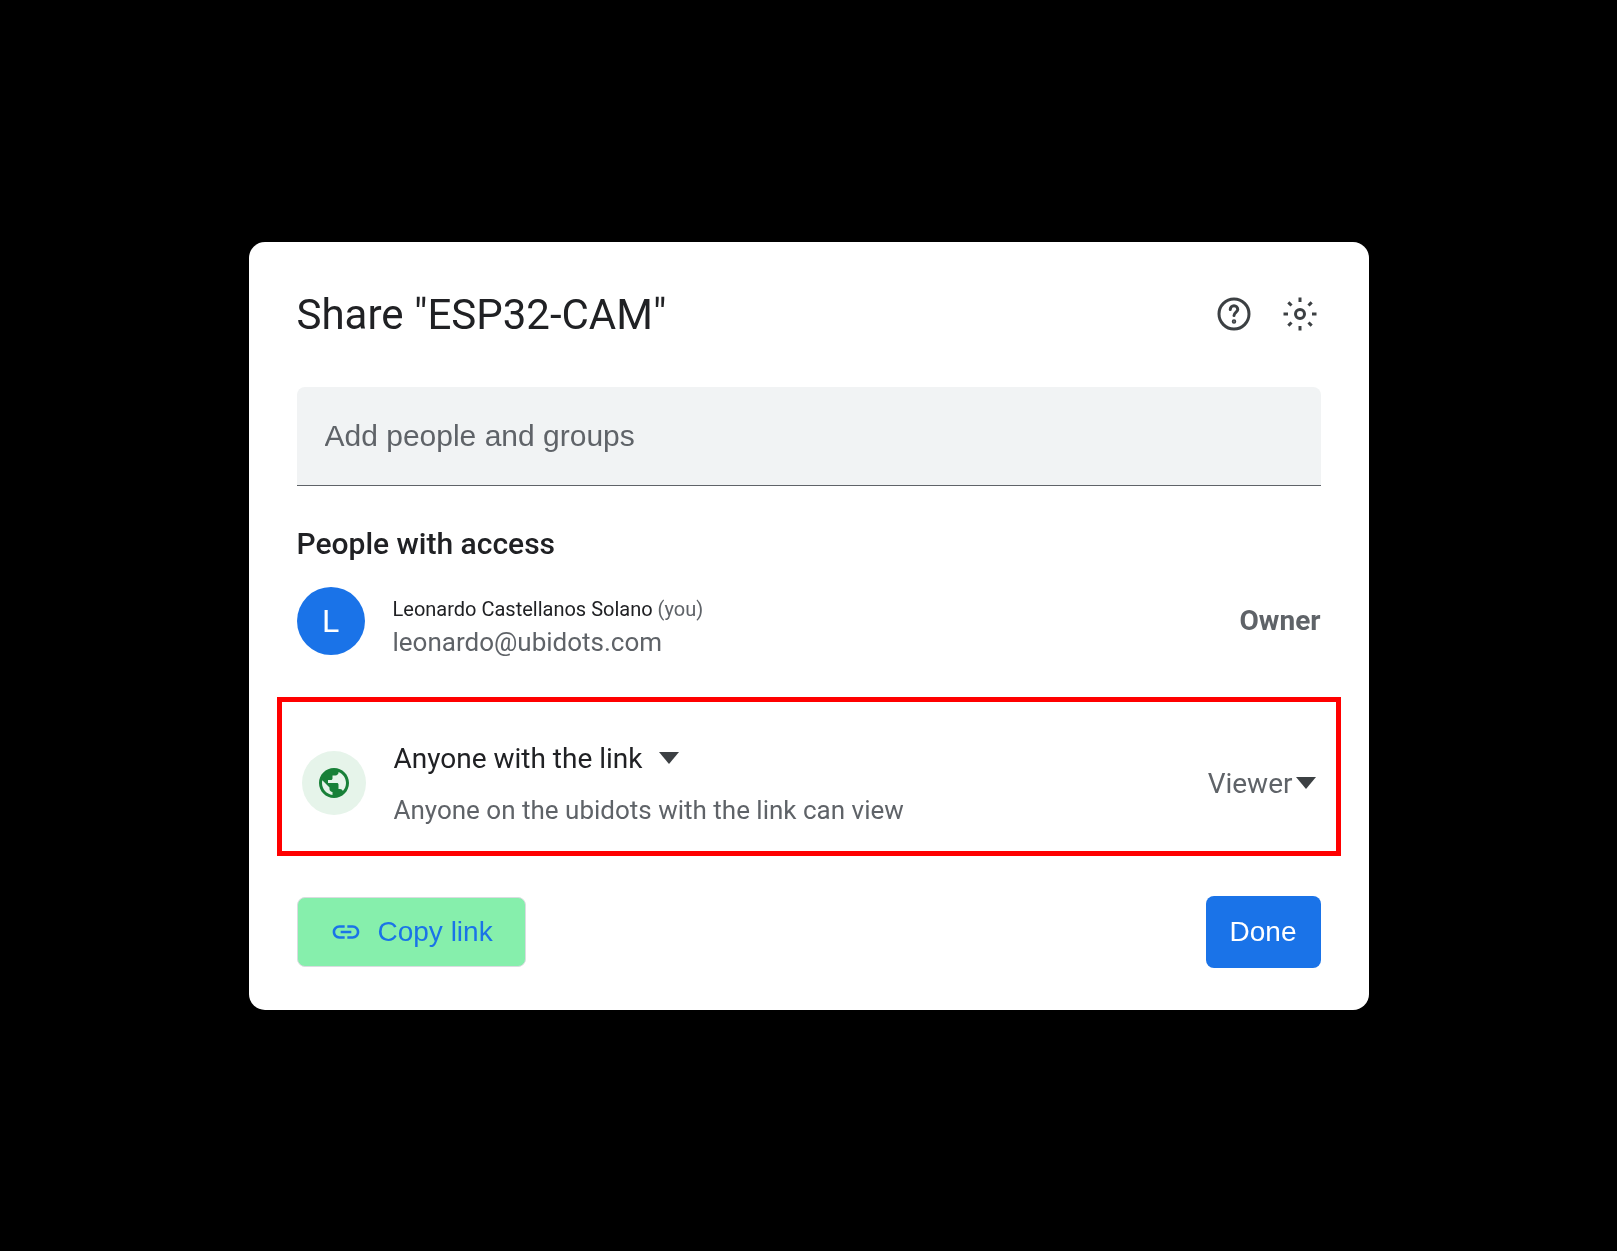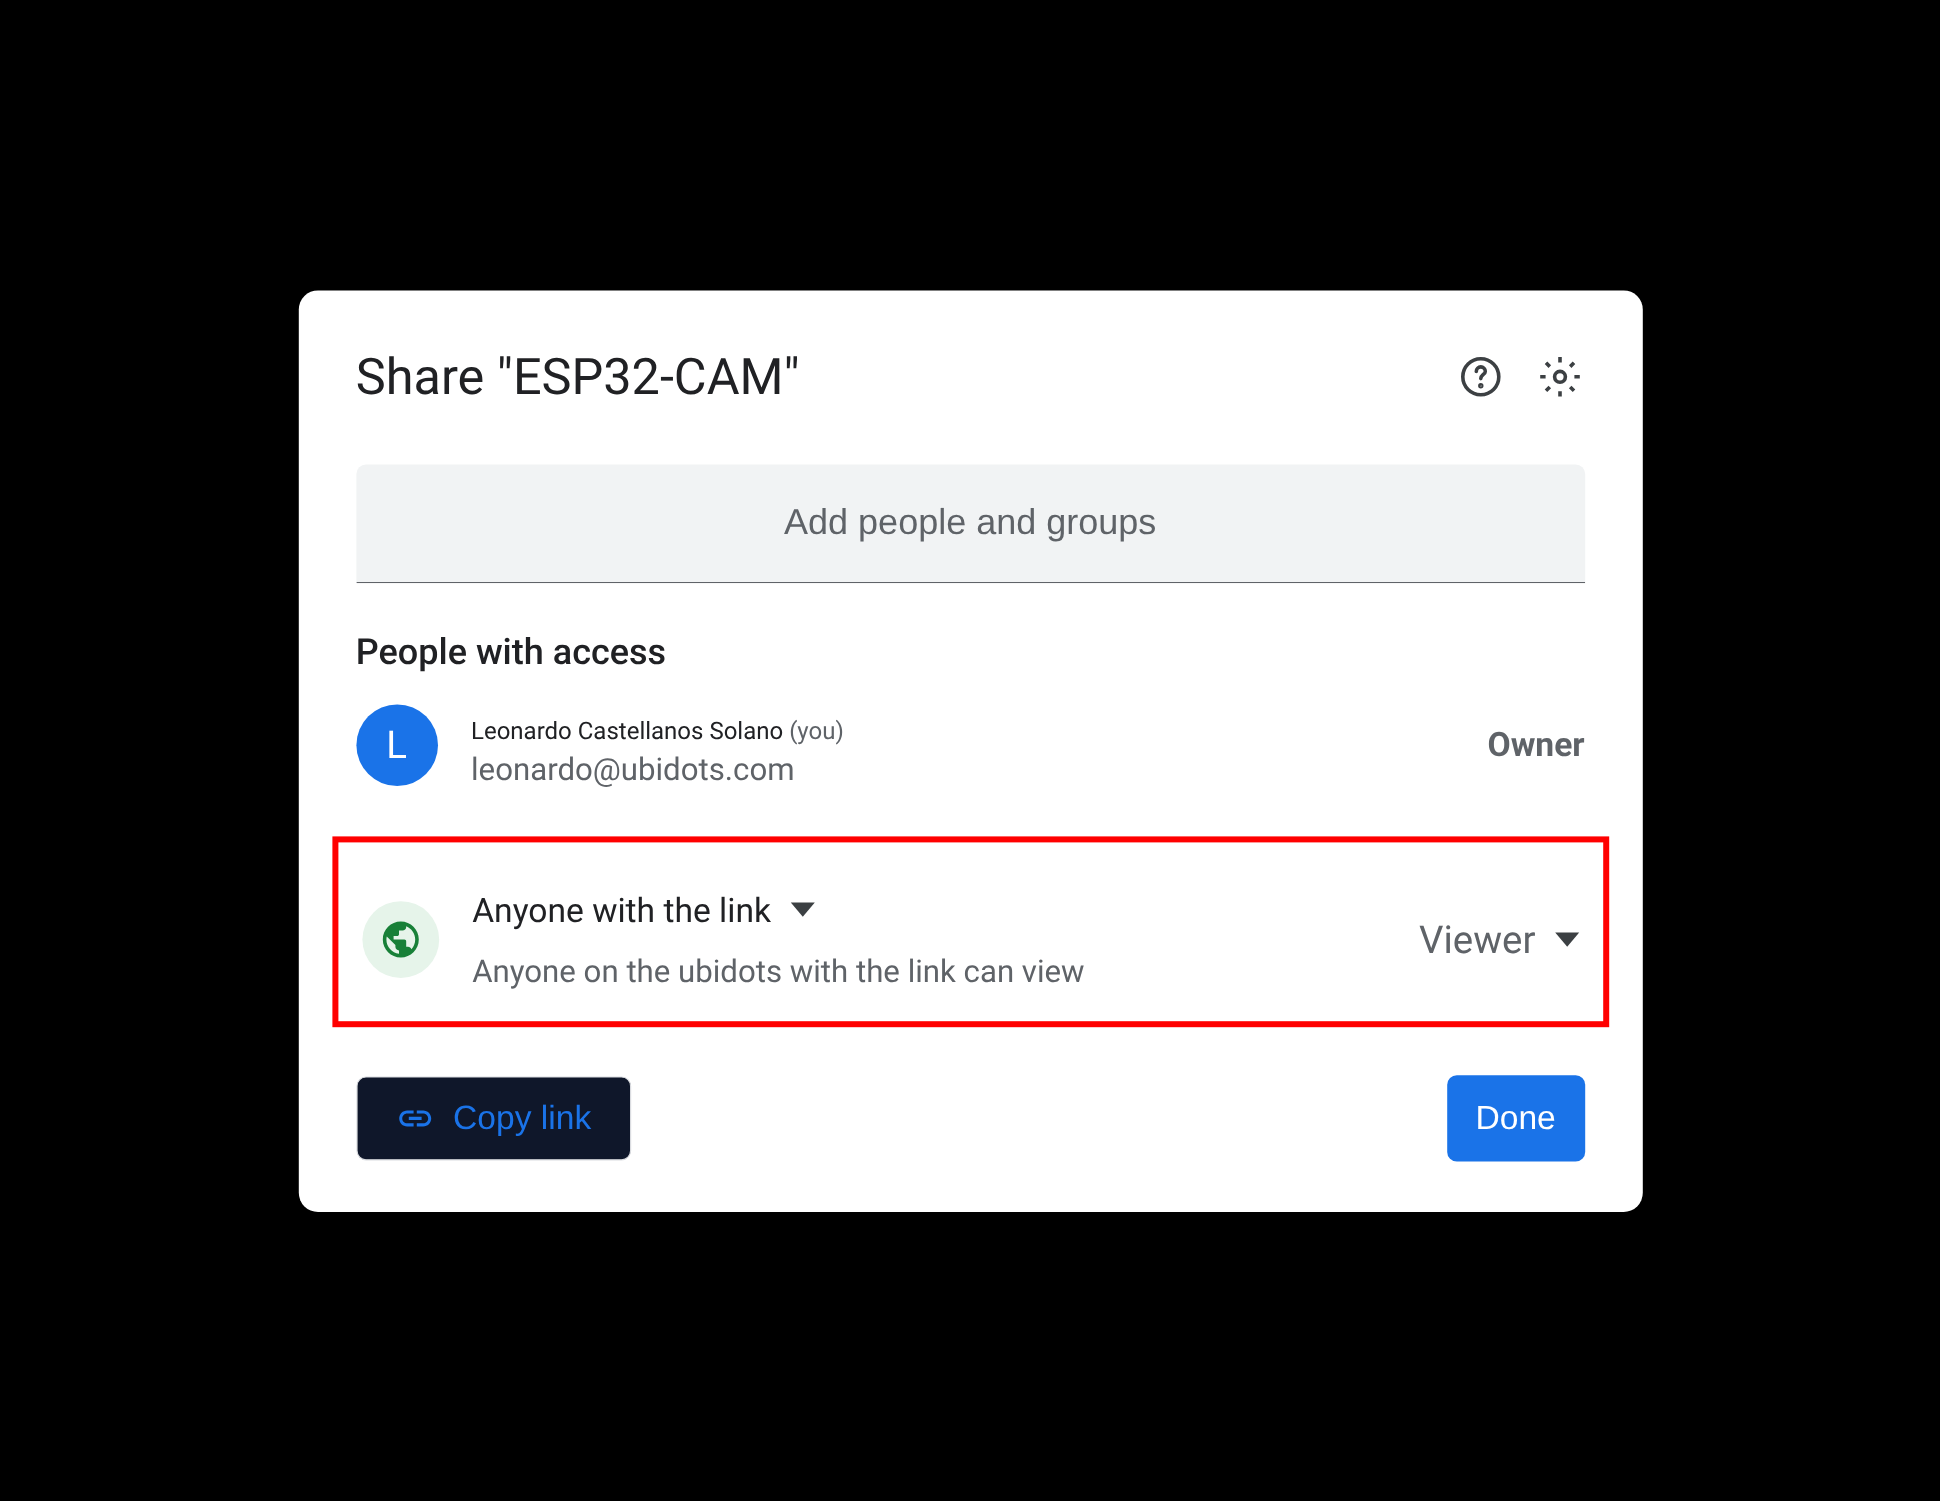--- a/index.html
+++ b/index.html
@@ -58,21 +58,20 @@
       width: 100%;
       background: #f1f3f4;
       border: none;
       border-bottom: 1px solid #5f6368;
       border-radius: 8px 8px 0 0;
       padding: 32px 28px;
       font-size: 30px;
       color: #5f6368;
       margin-bottom: 40px;
       outline: none;
-      text-align: center;
     }
     .input-field::placeholder {
       color: #5f6368;
     }
     .section-title {
       font-size: 30px;
       font-weight: 500;
       color: #202124;
       margin-bottom: 24px;
     }
@@ -165,38 +164,38 @@
     .dropdown-arrow {
       width: 0;
       height: 0;
       border-left: 10px solid transparent;
       border-right: 10px solid transparent;
       border-top: 12px solid #3c4043;
     }
     .role-dropdown {
       display: flex;
       align-items: center;
-      gap: 16px;
-      font-size: 32px;
+      gap: 3px;
+      font-size: 28px;
       color: #5f6368;
       cursor: pointer;
     }
     .footer {
       display: flex;
       align-items: center;
       justify-content: space-between;
     }
     .copy-link-btn {
       display: flex;
       align-items: center;
       gap: 16px;
       padding: 18px 32px;
       border: 1px solid #dadce0;
       border-radius: 8px;
-      background: #0f172a;
+      background: #86efac;
       font-size: 28px;
       color: #1a73e8;
       cursor: pointer;
       font-weight: 500;
     }
     .copy-link-btn svg {
       width: 32px;
       height: 32px;
       fill: #1a73e8;
     }

